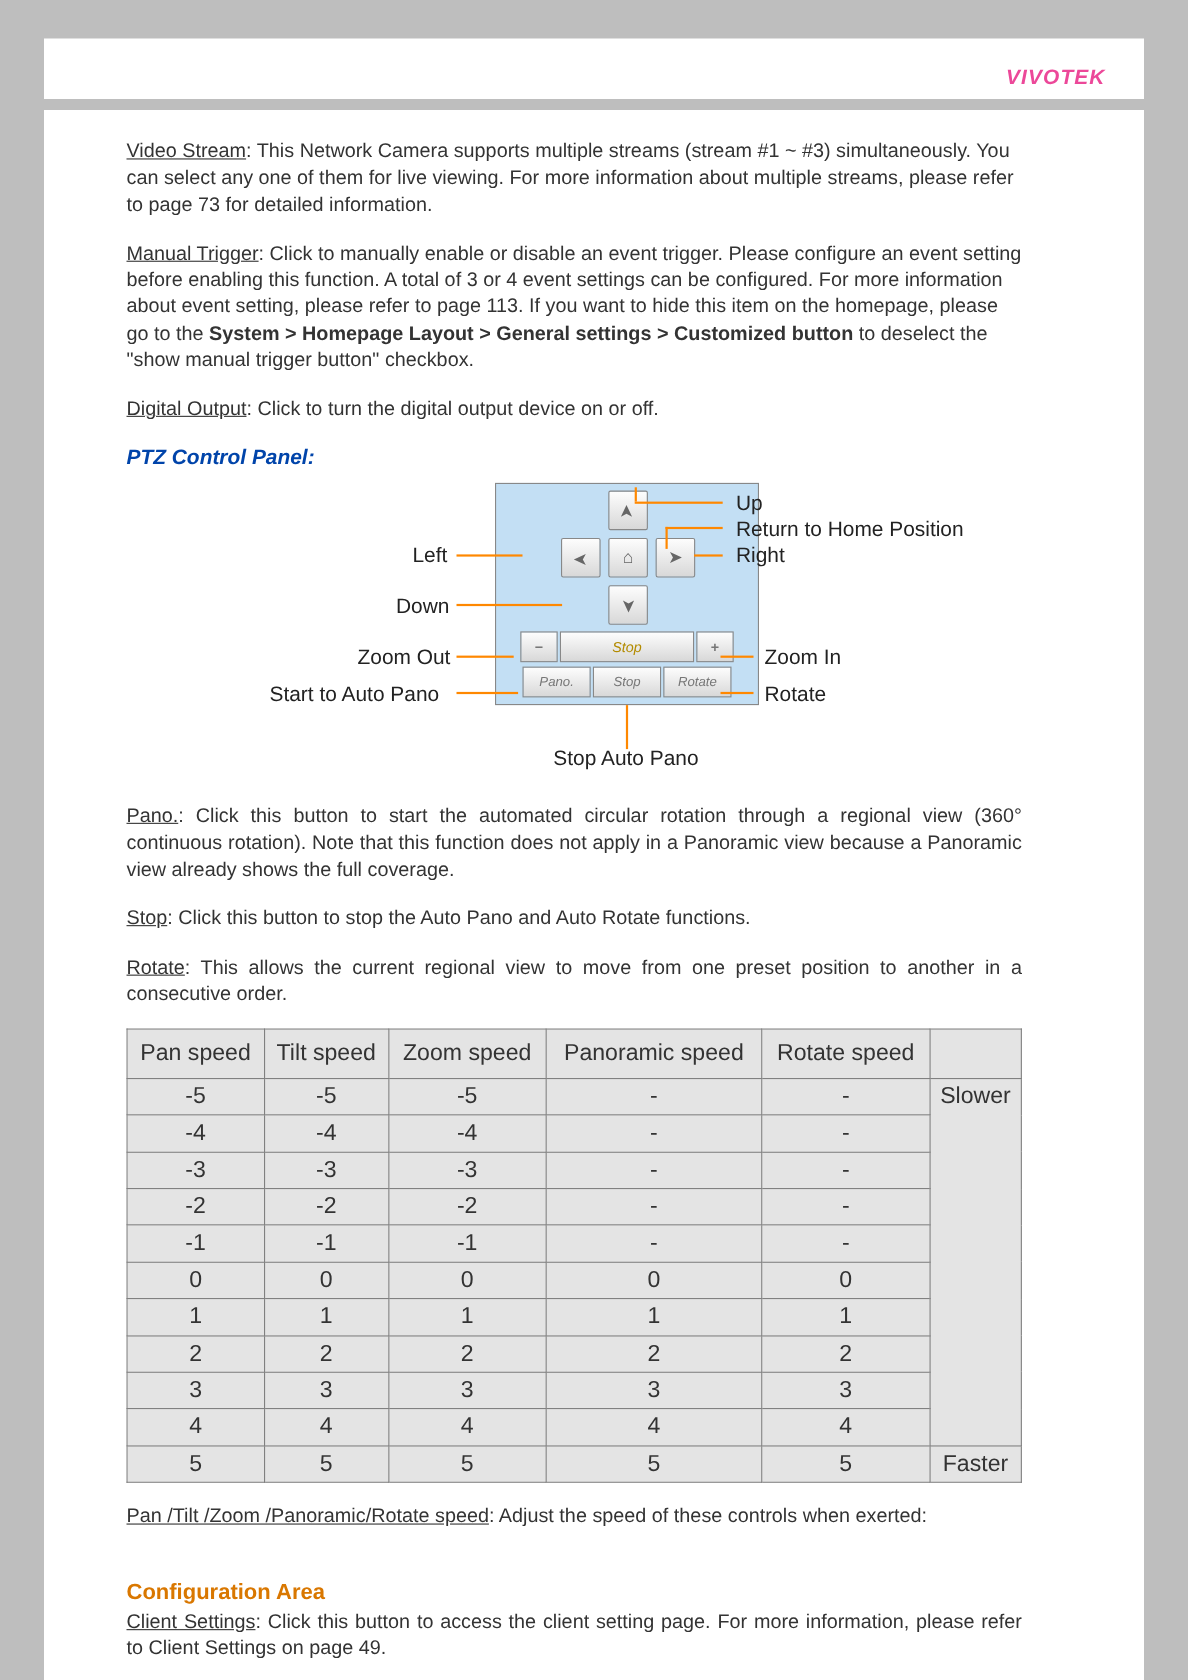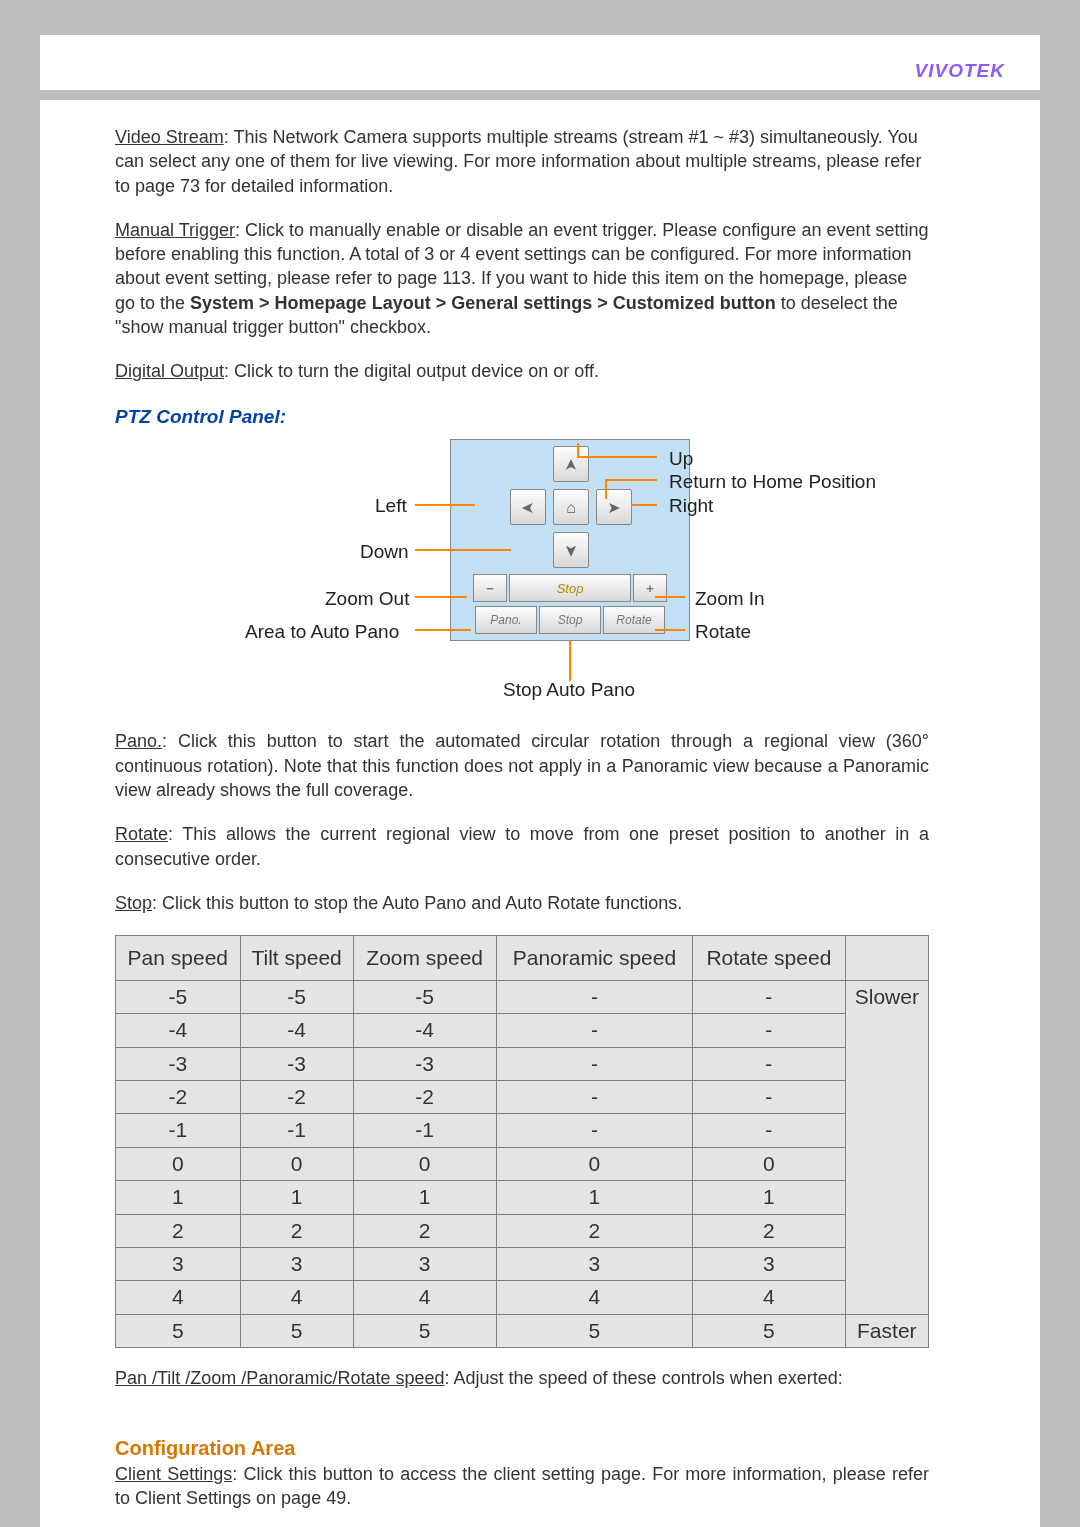--- a/index.html
+++ b/index.html
@@ -17,21 +17,21 @@
     box-sizing: border-box;
     position: relative;
   }
   .header-band {
     background: #fff;
     height: 30px;
     text-align: right;
     padding: 5px 35px 0 0;
     font-style: italic;
     font-weight: bold;
-    color: #8b5cf6;
+    color: #ec4899;
     font-size: 19px;
     letter-spacing: 1px;
   }
   .gray-strip {
     height: 10px;
     background: #bebebe;
   }
   .content {
     padding: 25px 111px 10px 75px;
     font-size: 18px;
@@ -207,40 +207,40 @@
       <div class="orange-line" style="left:490px;top:50px;width:2px;height:20px;"></div>
       <div class="orange-line" style="left:516px;top:75px;width:26px;height:2px;"></div>
       <div class="orange-line" style="left:540px;top:167px;width:30px;height:2px;"></div>
       <div class="orange-line" style="left:540px;top:200px;width:30px;height:2px;"></div>
 
       <div class="orange-line" style="left:454px;top:212px;width:2px;height:40px;"></div>
 
       <span class="lbl" style="left:260px;top:64px;">Left</span>
       <span class="lbl" style="left:245px;top:110px;">Down</span>
       <span class="lbl" style="left:210px;top:157px;">Zoom Out</span>
-      <span class="lbl" style="left:130px;top:190px;">Area to Auto Pano</span>
+      <span class="lbl" style="left:130px;top:190px;">Start to Auto Pano</span>
 
       <span class="lbl" style="left:554px;top:17px;">Up</span>
       <span class="lbl" style="left:554px;top:40px;">Return to Home Position</span>
       <span class="lbl" style="left:554px;top:64px;text-align:right;">Right</span>
       <span class="lbl" style="left:580px;top:157px;">Zoom In</span>
       <span class="lbl" style="left:580px;top:190px;">Rotate</span>
       <span class="lbl" style="left:388px;top:248px;">Stop Auto Pano</span>
     </div>
 
     <div class="para just">
       <span class="u">Pano.</span><span>: Click this button to start the automated circular rotation through a regional view (360° continuous rotation). Note that this function does not apply in a Panoramic view because a Panoramic view already shows the full coverage.</span>
     </div>
 
+    <div class="para">
+      <span class="u">Stop</span><span>: Click this button to stop the Auto Pano and Auto Rotate functions.</span>
+    </div>
+
     <div class="para just">
       <span class="u">Rotate</span><span>: This allows the current regional view to move from one preset position to another in a consecutive order.</span>
-    </div>
-
-    <div class="para">
-      <span class="u">Stop</span><span>: Click this button to stop the Auto Pano and Auto Rotate functions.</span>
     </div>
 
     <table class="speed-table">
       <thead>
         <tr>
           <th>Pan speed</th>
           <th>Tilt speed</th>
           <th>Zoom speed</th>
           <th>Panoramic speed</th>
           <th>Rotate speed</th>

